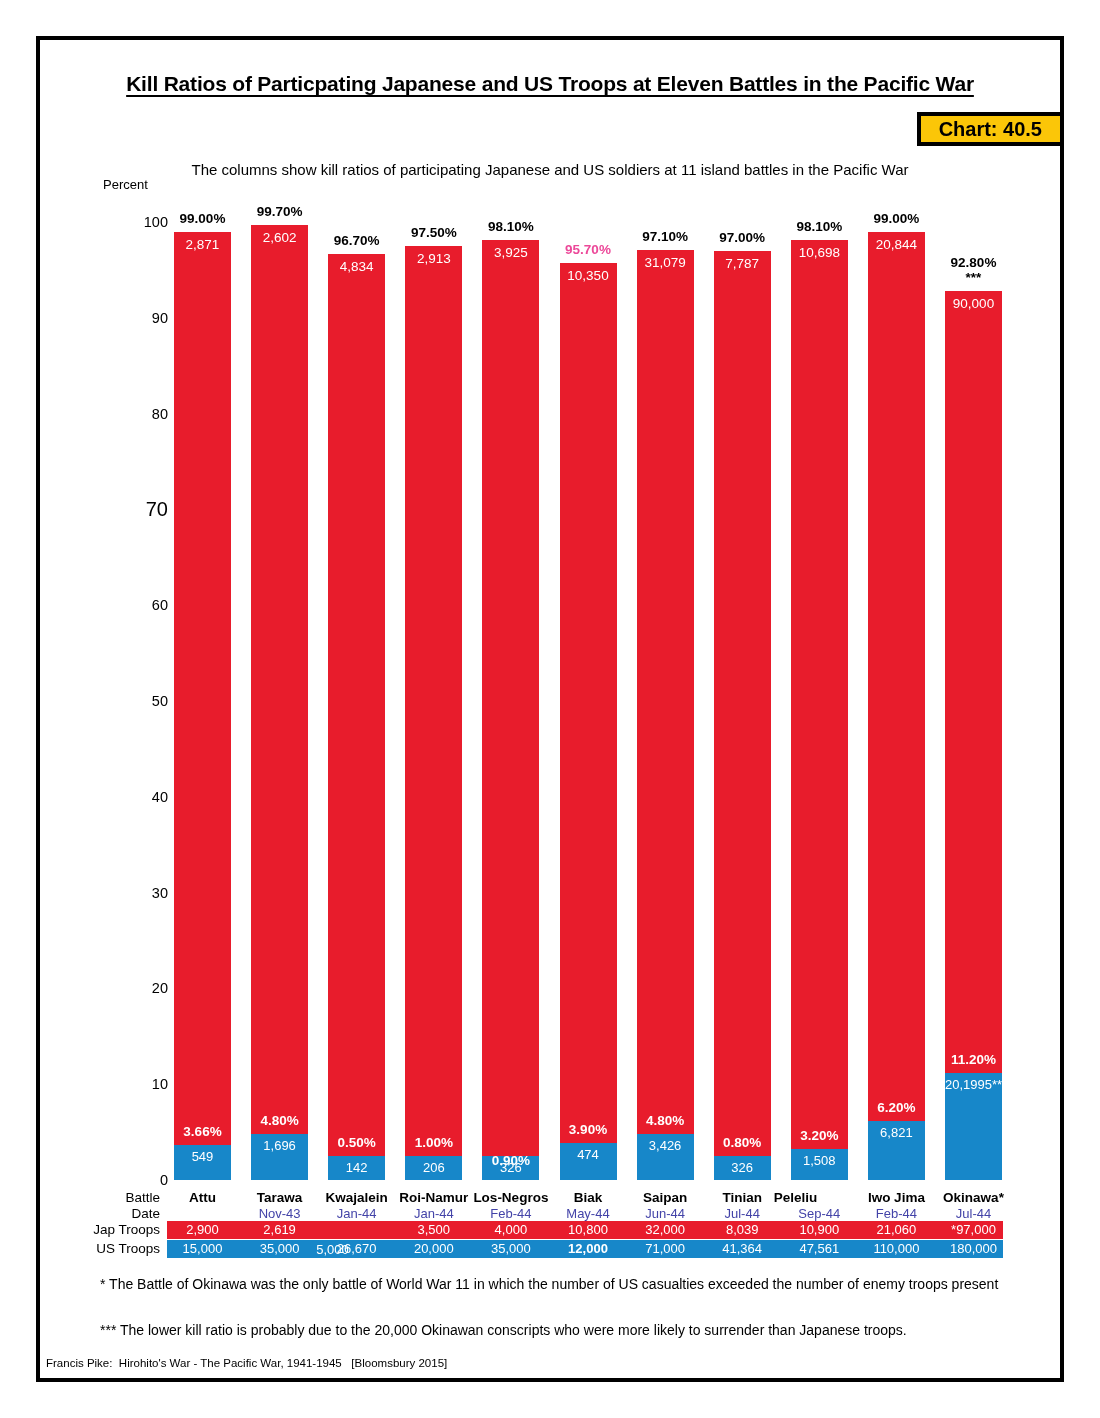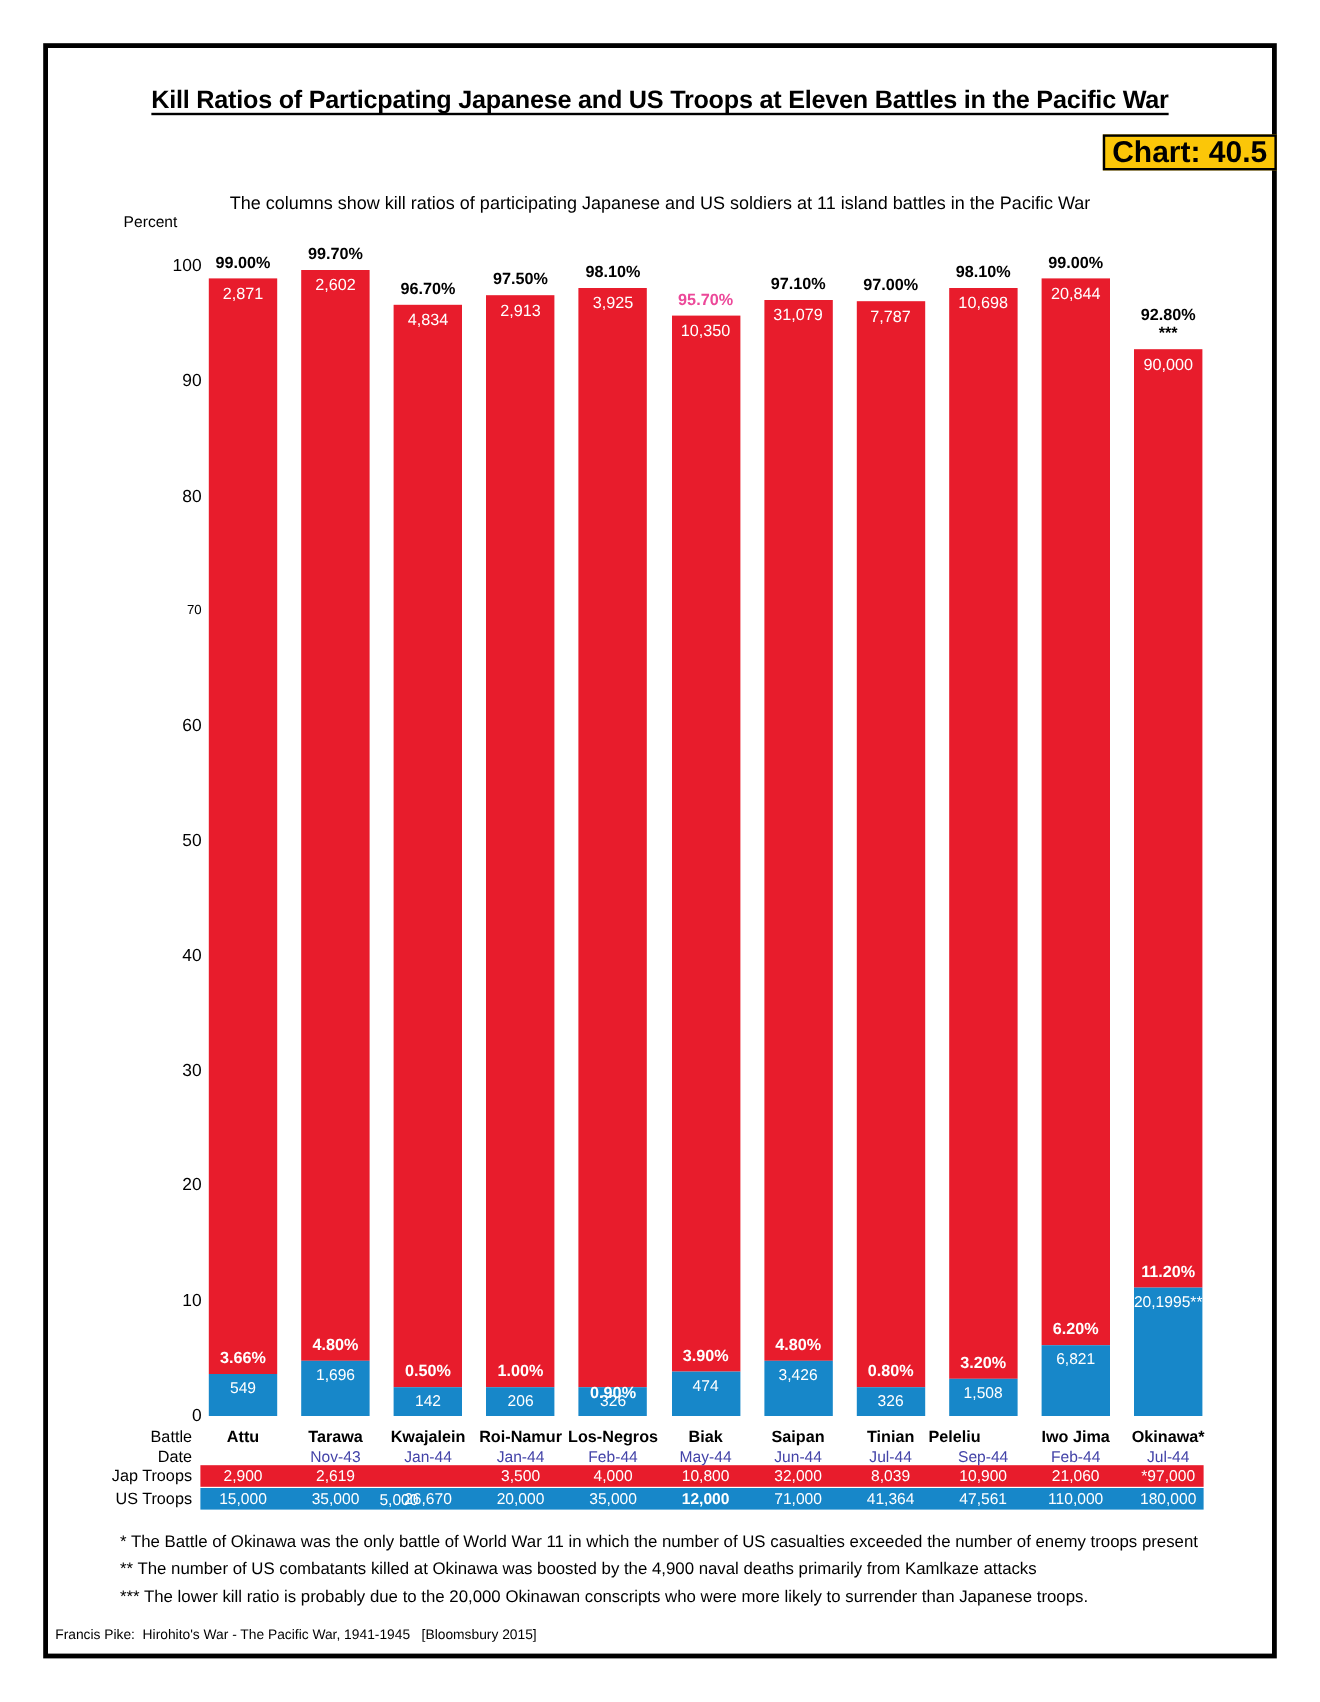--- a/index.html
+++ b/index.html
@@ -12,21 +12,21 @@
     position:absolute;left:36px;top:36px;width:1020px;height:1338px;
     border:4px solid #000;
   }
   .title{
     position:absolute;left:0;right:0;top:72px;text-align:center;
     font-size:21px;font-weight:bold;letter-spacing:-0.2px;
     text-decoration:underline;text-underline-offset:4px;
   }
   .badge{
     position:absolute;right:36px;top:112px;height:26px;line-height:26px;
-    padding:0 6px;border:2px solid #000000;font-size:25px;font-weight:bold;
+    padding:0 18px;border:4px solid #000000;font-size:20px;font-weight:bold;
   }
   .subtitle{
     position:absolute;left:0;right:0;top:161px;text-align:center;font-size:15px;
   }
   .ylabel{position:absolute;left:103px;top:177px;font-size:13px;}
   .rowlabel{position:absolute;left:30px;width:130px;text-align:right;font-size:13.5px;}
   .rl0{top:1190px;font-size:13.5px;}
   .rl1{top:1206px;font-size:13.5px;}
   .rl2{top:1222px;height:18px;line-height:16px;}
   .rl3{top:1241px;height:18px;line-height:16px;}
@@ -44,21 +44,21 @@
 <div class="ylabel">Percent</div>
 
 <div id="chart-layer">
     <div class="abs" style="left: 90px; top: 1171px; width: 78px; height: 18px; line-height: 18px; text-align: right; font-size: 14.5px;">0</div>
     <div class="abs" style="left: 90px; top: 1075.2px; width: 78px; height: 18px; line-height: 18px; text-align: right; font-size: 14.5px;">10</div>
     <div class="abs" style="left: 90px; top: 979.4px; width: 78px; height: 18px; line-height: 18px; text-align: right; font-size: 14.5px;">20</div>
     <div class="abs" style="left: 90px; top: 883.6px; width: 78px; height: 18px; line-height: 18px; text-align: right; font-size: 14.5px;">30</div>
     <div class="abs" style="left: 90px; top: 787.8px; width: 78px; height: 18px; line-height: 18px; text-align: right; font-size: 14.5px;">40</div>
     <div class="abs" style="left: 90px; top: 692px; width: 78px; height: 18px; line-height: 18px; text-align: right; font-size: 14.5px;">50</div>
     <div class="abs" style="left: 90px; top: 596.2px; width: 78px; height: 18px; line-height: 18px; text-align: right; font-size: 14.5px;">60</div>
-    <div class="abs" style="left: 90px; top: 500.4px; width: 78px; height: 18px; line-height: 18px; text-align: right; font-size: 11px;">70</div>
+    <div class="abs" style="left: 90px; top: 500.4px; width: 78px; height: 18px; line-height: 18px; text-align: right; font-size: 20px;">70</div>
     <div class="abs" style="left: 90px; top: 404.6px; width: 78px; height: 18px; line-height: 18px; text-align: right; font-size: 14.5px;">80</div>
     <div class="abs" style="left: 90px; top: 308.8px; width: 78px; height: 18px; line-height: 18px; text-align: right; font-size: 14.5px;">90</div>
     <div class="abs" style="left: 90px; top: 213px; width: 78px; height: 18px; line-height: 18px; text-align: right; font-size: 14.5px;">100</div>
     <div class="abs" style="left: 167px; top: 1221px; width: 836px; height: 18px; background: rgb(232, 28, 44);"></div>
     <div class="abs" style="left: 167px; top: 1240px; width: 836px; height: 18px; background: rgb(23, 135, 201);"></div>
     <div class="abs" style="left: 174px; top: 231.58px; width: 57px; height: 913.357px; background: rgb(232, 28, 44);"></div>
     <div class="abs" style="left: 174px; top: 1144.94px; width: 57px; height: 35.0628px; background: rgb(23, 135, 201);"></div>
     <div class="abs" style="left: 152px; top: 210.58px; width: 101px; text-align: center; font-weight: bold; font-size: 13.5px; line-height: 15px; white-space: pre-line; color: rgb(0, 0, 0);">99.00%</div>
     <div class="abs" style="left: 170px; top: 236.58px; width: 65px; text-align: center; color: rgb(255, 255, 255); font-size: 13.5px;">2,871</div>
     <div class="abs" style="left: 162px; top: 1123.94px; width: 81px; text-align: center; color: rgb(255, 255, 255); font-weight: bold; font-size: 13.5px;">3.66%</div>
@@ -162,21 +162,20 @@
     <div class="abs" style="left: 923px; top: 254.976px; width: 101px; text-align: center; font-weight: bold; font-size: 13.5px; line-height: 15px; white-space: pre-line; color: rgb(0, 0, 0);">92.80%
 ***</div>
     <div class="abs" style="left: 941px; top: 295.976px; width: 65px; text-align: center; color: rgb(255, 255, 255); font-size: 13.5px;">90,000</div>
     <div class="abs" style="left: 933px; top: 1051.7px; width: 81px; text-align: center; color: rgb(255, 255, 255); font-weight: bold; font-size: 13.5px;">11.20%</div>
     <div class="abs" style="left: 937px; top: 1076.7px; width: 73px; text-align: center; color: rgb(255, 255, 255); font-size: 13px;">20,1995**</div>
     <div class="abs" style="left: 933px; top: 1190px; width: 81px; text-align: center; font-weight: bold; font-size: 13.5px;">Okinawa*</div>
     <div class="abs" style="left: 933px; top: 1206px; width: 81px; text-align: center; color: rgb(67, 67, 168); font-size: 13px;">Jul-44</div>
     <div class="abs" style="left: 933px; top: 1221px; width: 81px; height: 18px; line-height: 18px; text-align: center; color: rgb(255, 255, 255); font-size: 13px;">*97,000</div>
     <div class="abs" style="left: 933px; top: 1240px; width: 81px; height: 18px; line-height: 18px; text-align: center; color: rgb(255, 255, 255); font-size: 13px;">180,000</div>
     <div class="abs" style="left: 100px; top: 1276px; width: 940px; font-size: 14px;">* The Battle of Okinawa was the only battle of World War 11 in which the number of US casualties exceeded the number of enemy troops present</div>
-    <div class="abs" style="left: 100px; top: 1299px; width: 940px; font-size: 14px;">** The number of US combatants killed at Okinawa was boosted by the 4,900 naval deaths primarily from Kamlkaze attacks</div>
     <div class="abs" style="left: 100px; top: 1322px; width: 940px; font-size: 14px;">*** The lower kill ratio is probably due to the 20,000 Okinawan conscripts who were more likely to surrender than Japanese troops.</div>
   </div>
 
 <div class="rowlabel rl0">Battle</div>
 <div class="rowlabel rl1">Date</div>
 <div class="rowlabel rl2">Jap Troops</div>
 <div class="rowlabel rl3">US Troops</div>
 
 <div class="source">Francis Pike:  Hirohito's War - The Pacific War, 1941-1945   [Bloomsbury 2015]</div>
 

